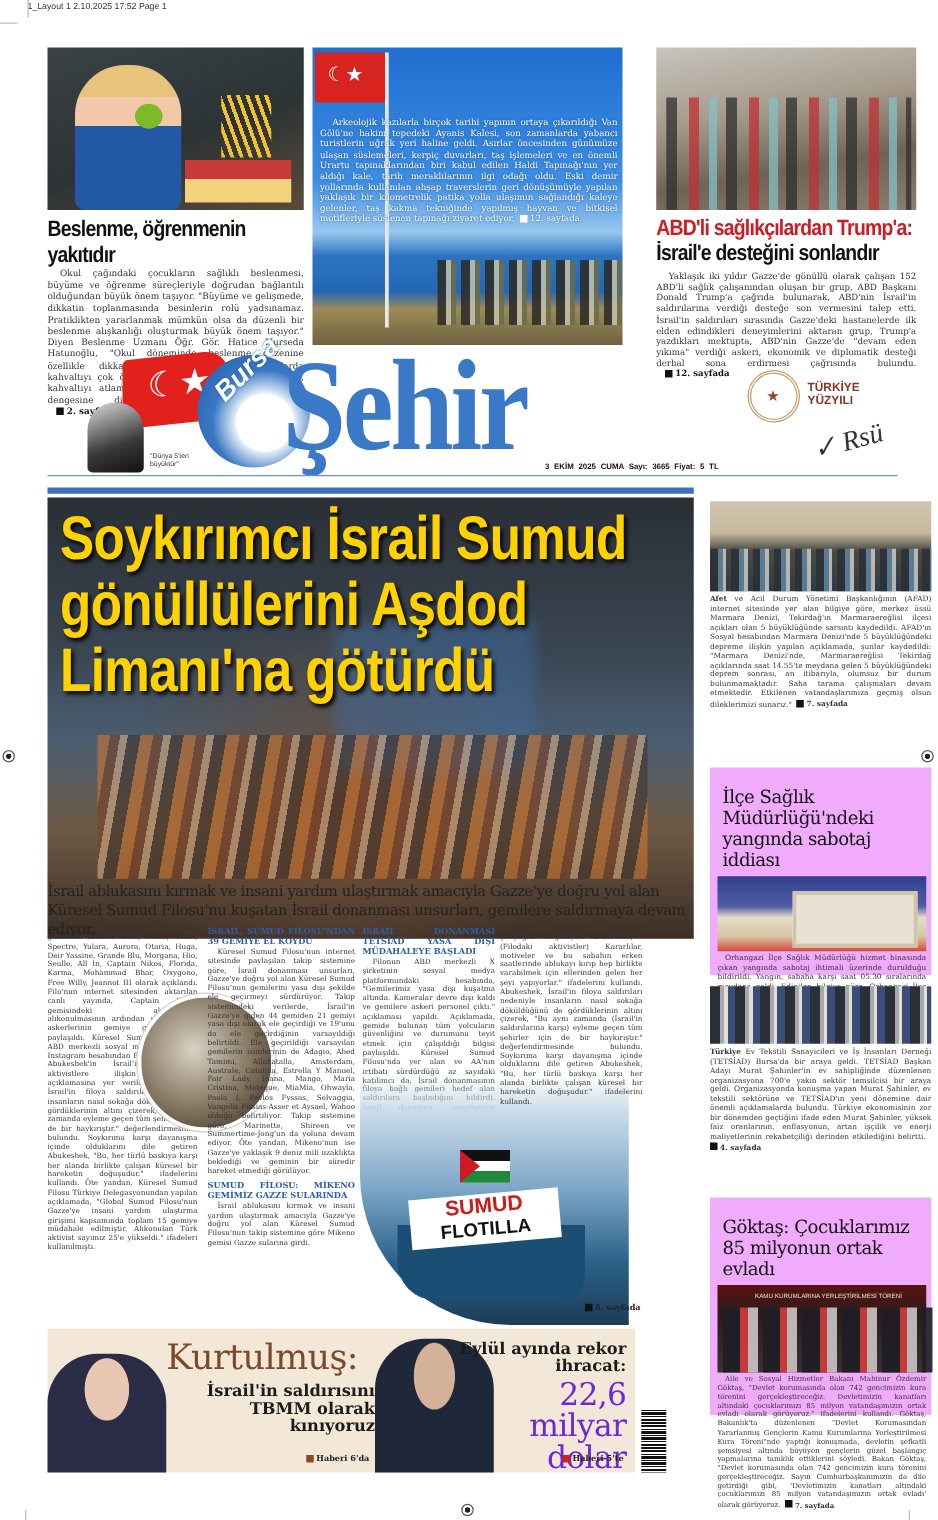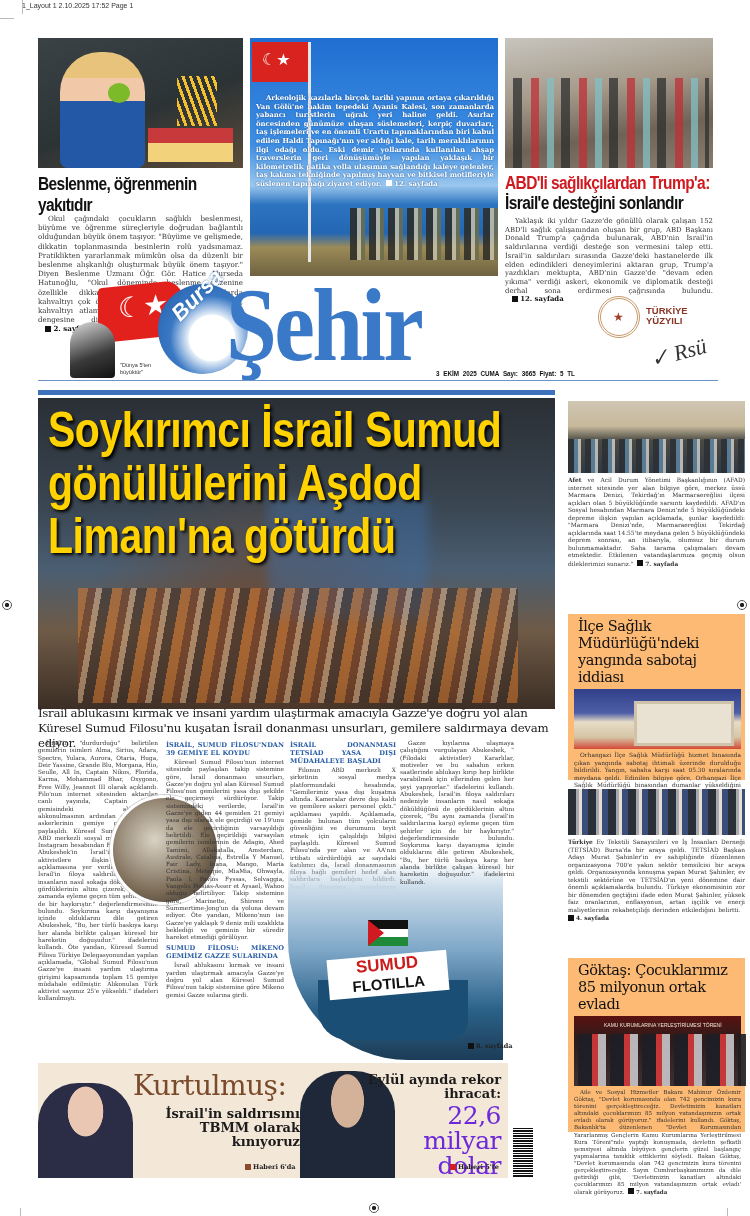--- a/index.html
+++ b/index.html
@@ -22,21 +22,21 @@
   .body-text { font-size: 7.1px; line-height: 9.2px; text-align: justify; color: #333; }
   .body-text .ref { font-weight: bold; color: #111; white-space: nowrap; }
   .ref-sq { display: inline-block; width: 6px; height: 6px; background: #111; margin-right: 2px; vertical-align: -0.5px; }
 
   .van-photo { width: 248px; height: 238px; background: linear-gradient(180deg, #1f6ed1 0%, #3d8ee3 45%, #9ac7ee 62%, #2d74c0 70%, #2367b3 82%, #9c8b58 88%, #6e6240 100%); }
   .van-photo .flag { position: absolute; left: 2px; top: 4px; width: 56px; height: 40px; background: #d9231f; }
   .van-photo .flag::after { content: "☾★"; position: absolute; left: 10px; top: 8px; color: #fff; font: 16px "DejaVu Sans", sans-serif; }
   .van-photo .pole { position: absolute; left: 58px; top: 4px; width: 3px; height: 220px; background: #e7e7e7; }
   .van-photo .people { position: absolute; left: 100px; top: 170px; width: 148px; height: 52px; background: repeating-linear-gradient(90deg, #2b2a25 0 7px, #c6c0a9 7px 11px, #6c6c4b 11px 15px, transparent 15px 19px); opacity: .85; }
   .van-head { position: absolute; left: 80px; top: 4px; width: 165px; font: bold 16.5px "Liberation Sans", sans-serif; line-height: 16px; color: #fff; text-align: center; text-shadow: 1px 1px 2px #103d72; letter-spacing: -0.5px; }
-  .van-body { position: absolute; left: 2px; top: 56px; width: 246px; padding: 0 4px; font-size: 6.9px; line-height: 8.6px; color: #fff; text-align: justify; font-weight: bold; text-shadow: 0 0 2px #1a4d8a; }
+  .van-body { position: absolute; left: 2px; top: 56px; width: 246px; padding: 0 4px; font-size: 6.9px; line-height: 8.6px; color: #fff; text-align: justify; font-weight: normal; text-shadow: 0 0 2px #1a4d8a; }
   .van-body .ref-sq { background: #fff; }
 
   .gaza-photo { width: 208px; height: 130px; background: linear-gradient(170deg, #c7c5be 0%, #a59a8a 40%, #6e6355 70%, #8a7e6f 100%); }
   .gaza-photo .ppl { position: absolute; left: 8px; top: 40px; width: 196px; height: 90px; background: repeating-linear-gradient(90deg, #2e2f2f 0 9px, transparent 9px 18px, #c02f36 18px 26px, transparent 26px 34px, #83c0c6 34px 41px, transparent 41px 48px); opacity: .75; }
   .trump-t1 { font: bold 15.5px "Liberation Sans", sans-serif; color: #d01920; letter-spacing: -0.6px; margin-top: 5px; transform: scaleY(1.15); transform-origin: top left; }
   .trump-t2 { font: bold 15.5px "Liberation Sans", sans-serif; color: #111; letter-spacing: -0.6px; transform: scaleY(1.15); transform-origin: top left; margin-top: 2px; }
 
   
   .masthead { position: absolute; left: 38px; top: 282px; width: 680px; height: 100px; }
   .mh-flag { position: absolute; left: 60px; top: 2px; width: 85px; height: 55px; background: #e3211c; transform: skewY(-6deg); border-radius: 4px 20px 4px 18px; }
@@ -48,21 +48,21 @@
   .mh-sehir { position: absolute; left: 188px; top: -12px; font: bold 104px "Liberation Serif", serif; color: #3a78c8; letter-spacing: -3px; transform: scaleX(0.88); transform-origin: left top; line-height: 110px; }
   .mh-date { position: absolute; left: 398px; top: 88px; font: bold 6.3px "Liberation Sans", sans-serif; color: #111; word-spacing: 2px; }
   .mh-tyuz { position: absolute; left: 560px; top: 14px; width: 42px; height: 42px; border-radius: 50%; border: 3px double #c79a6b; }
   .mh-tyuz span { position: absolute; left: 12px; top: 11px; color: #a13f2a; font-size: 12px; }
   .mh-tyuz-text { position: absolute; left: 608px; top: 24px; font: bold 9.5px "Liberation Sans", sans-serif; color: #8a3524; line-height: 10px; }
   .mh-sig { position: absolute; left: 612px; top: 58px; font: italic 22px "Liberation Serif", serif; color: #333; transform: rotate(-15deg); }
   .mh-rule { position: absolute; left: 0; top: 98px; width: 680px; height: 1px; background: #6c94c8; }
   .blue-bar { position: absolute; left: 38px; top: 390px; width: 517px; height: 5px; background: #3e73bb; }
 
   
-  .lead-photo { position: absolute; left: 38px; top: 398px; width: 517px; height: 311px; background: radial-gradient(ellipse at 45% 70%, #6a4a35 0%, transparent 45%), linear-gradient(180deg, #2a2f35 0%, #3a4652 35%, #4a5e72 55%, #6e5a46 75%, #3c2e25 100%); overflow: hidden; }
+  .lead-photo { position: absolute; left: 38px; top: 398px; width: 517px; height: 353px; background: radial-gradient(ellipse at 45% 70%, #6a4a35 0%, transparent 45%), linear-gradient(180deg, #2a2f35 0%, #3a4652 35%, #4a5e72 55%, #6e5a46 75%, #3c2e25 100%); overflow: hidden; }
   .lead-photo .crowd { position: absolute; left: 40px; top: 190px; width: 440px; height: 115px; background: repeating-linear-gradient(100deg, #d7792e 0 10px, #7c3f22 10px 18px, #e0b48b 18px 24px, #3f3028 24px 34px); opacity: .55; }
   .lead-photo .blue { position: absolute; left: 230px; top: 100px; width: 160px; height: 120px; background: #3d6ea8; opacity: .45; filter: blur(6px); }
   .lead-headline { position: absolute; left: 10px; top: 6px; width: 500px; font: bold 41px "Liberation Sans", sans-serif; line-height: 44px; color: #ffd200; text-shadow: 2px 2px 3px #000; letter-spacing: -0.5px; transform: scaleY(1.2); transform-origin: top left; }
   .lead-deck { position: absolute; left: 38px; top: 706px; width: 517px; font: 11.8px "DejaVu Serif", serif; line-height: 15px; color: #222; letter-spacing: -0.3px; }
 
   .lead-cols { position: absolute; left: 38px; top: 740px; width: 517px; height: 315px; }
   .col { position: absolute; top: 0; font-size: 5.8px; line-height: 7.3px; color: #333; text-align: justify; }
   .col p { text-indent: 8px; }
   .subhead { font: bold 6.6px "DejaVu Serif", serif; color: #2b5fa6; line-height: 8px; margin: 1px 0 2px; }
   .circle-photo { position: absolute; border-radius: 50%; border: 3px solid #fff; box-shadow: 0 0 0 1px #ccc; }
@@ -72,21 +72,21 @@
   .ship-photo .banner { position: absolute; left: 40px; top: 95px; width: 120px; height: 40px; background: #fff; color: #cc1b1b; font: bold 17px "Liberation Sans", sans-serif; text-align: center; line-height: 20px; transform: rotate(-5deg); }
   .ship-photo .banner small { display: block; color: #111; font-size: 15px; line-height: 17px; }
   .ship-photo .pal { position: absolute; left: 80px; top: 60px; width: 40px; height: 26px; background: linear-gradient(#111 0 33%, #fff 33% 66%, #1f8a3a 66%); }
   .ship-photo .pal::before { content: ""; position: absolute; left: 0; top: 0; border-left: 16px solid #d01920; border-top: 13px solid transparent; border-bottom: 13px solid transparent; }
 
   
   .rail { position: absolute; left: 568px; width: 177px; }
   .rail-head { font: 14.5px "DejaVu Serif", serif; line-height: 17px; color: #111; letter-spacing: -0.4px; }
   .rail-text { font-size: 5.9px; line-height: 7.5px; color: #333; text-align: justify; }
   .rail-text p { text-indent: 6px; }
-  .rail-box { background: #fdba74; padding: 4px 4px 4px 6px; }
+  .rail-box { background: #f0abfc; padding: 16px 4px 4px 6px; }
   .rail-box .rail-head { padding-left: 4px; }
 
   .quake-photo { height: 72px; margin: 3px 0; background: linear-gradient(180deg, #cfc5b3 0%, #c6b89a 35%, #4a4a45 55%, #2f3a44 100%); position: relative; }
   .quake-photo::after { content: ""; position: absolute; left: 0; top: 38px; width: 100%; height: 34px; background: repeating-linear-gradient(90deg, #2a2e33 0 6px, #5f8aa8 6px 10px, #d8d3cc 10px 13px, transparent 13px 17px); opacity: .8; }
   .fire-photo { height: 60px; margin: 3px 0; background: linear-gradient(180deg, #2f3f8a 0%, #4e5ea6 40%, #e7dcc7 55%, #d6c6a6 80%, #d34a39 100%); position: relative; }
   .fire-photo::after { content: ""; position: absolute; left: 60px; top: 12px; width: 100px; height: 45px; background: #e9e2d3; box-shadow: inset 0 0 0 3px #cfc3ab; }
   .textile-photo { height: 46px; margin: 3px 0; background: repeating-linear-gradient(90deg, #2b2f38 0 8px, #a7a9b0 8px 11px, #e6ddd3 11px 14px, #3b4e7a 14px 20px); }
   .goktas-photo { height: 70px; margin: 3px 0; background: linear-gradient(180deg, #5a1210 0%, #2b1c1c 35%, #3e3030 100%); position: relative; }
   .goktas-photo .ppl { position: absolute; left: 4px; top: 18px; width: 168px; height: 52px; background: repeating-linear-gradient(90deg, #1d1e25 0 14px, #d6393a 14px 20px, #c9c6c9 20px 28px, transparent 28px 32px); opacity: .9; }
   .goktas-photo .cap { position: absolute; left: 30px; top: 6px; color: #f1e6d2; font: 5px "Liberation Sans", sans-serif; }
@@ -134,21 +134,21 @@
     <div class="flag"></div>
     <div class="pole"></div>
     <div class="people"></div>
     <div class="van-body" style="text-indent:10px">
       <span>Arkeolojik kazılarla birçok tarihi yapının ortaya çıkarıldığı Van Gölü'ne hakim tepedeki Ayanis Kalesi, son zamanlarda yabancı turistlerin uğrak yeri haline geldi. Asırlar öncesinden günümüze ulaşan süslemeleri, kerpiç duvarları, taş işlemeleri ve en önemli Urartu tapınaklarından biri kabul edilen Haldi Tapınağı'nın yer aldığı kale, tarih meraklılarının ilgi odağı oldu. Eski demir yollarında kullanılan ahşap traverslerin geri dönüşümüyle yapılan yaklaşık bir kilometrelik patika yolla ulaşımın sağlandığı kaleye gelenler, taş kakma tekniğinde yapılmış hayvan ve bitkisel motifleriyle süslenen tapınağı ziyaret ediyor.</span>
       <span class="ref" style="color:#fff">&nbsp;<i class="ref-sq"></i><span>12. sayfada</span></span>
     </div>
   </div>
 </article>
 
-<article class="top-story" style="left:505px;width:208px">
+<article class="top-story" style="left:525px;width:208px">
   <div class="photo gaza-photo">
       <div class="ppl"></div>
     </div>
   <h2 class="trump-t1">ABD'li sağlıkçılardan Trump'a:</h2>
   <h2 class="trump-t2">İsrail'e desteğini sonlandır</h2>
   <div class="body-text" style="margin-top:6px;text-indent:10px;font-size:6.9px;line-height:8.7px">
     <span>Yaklaşık iki yıldır Gazze'de gönüllü olarak çalışan 152 ABD'li sağlık çalışanından oluşan bir grup, ABD Başkanı Donald Trump'a çağrıda bulunarak, ABD'nin İsrail'in saldırılarına verdiği desteğe son vermesini talep etti. İsrail'in saldırıları sırasında Gazze'deki hastanelerde ilk elden edindikleri deneyimlerini aktaran grup, Trump'a yazdıkları mektupta, ABD'nin Gazze'de "devam eden yıkıma" verdiği askeri, ekonomik ve diplomatik desteği derhal sona erdirmesi çağrısında bulundu.</span>
     <span class="ref">&nbsp;&nbsp;&nbsp;<i class="ref-sq"></i><span>12. sayfada</span></span>
   </div>
 </article>

